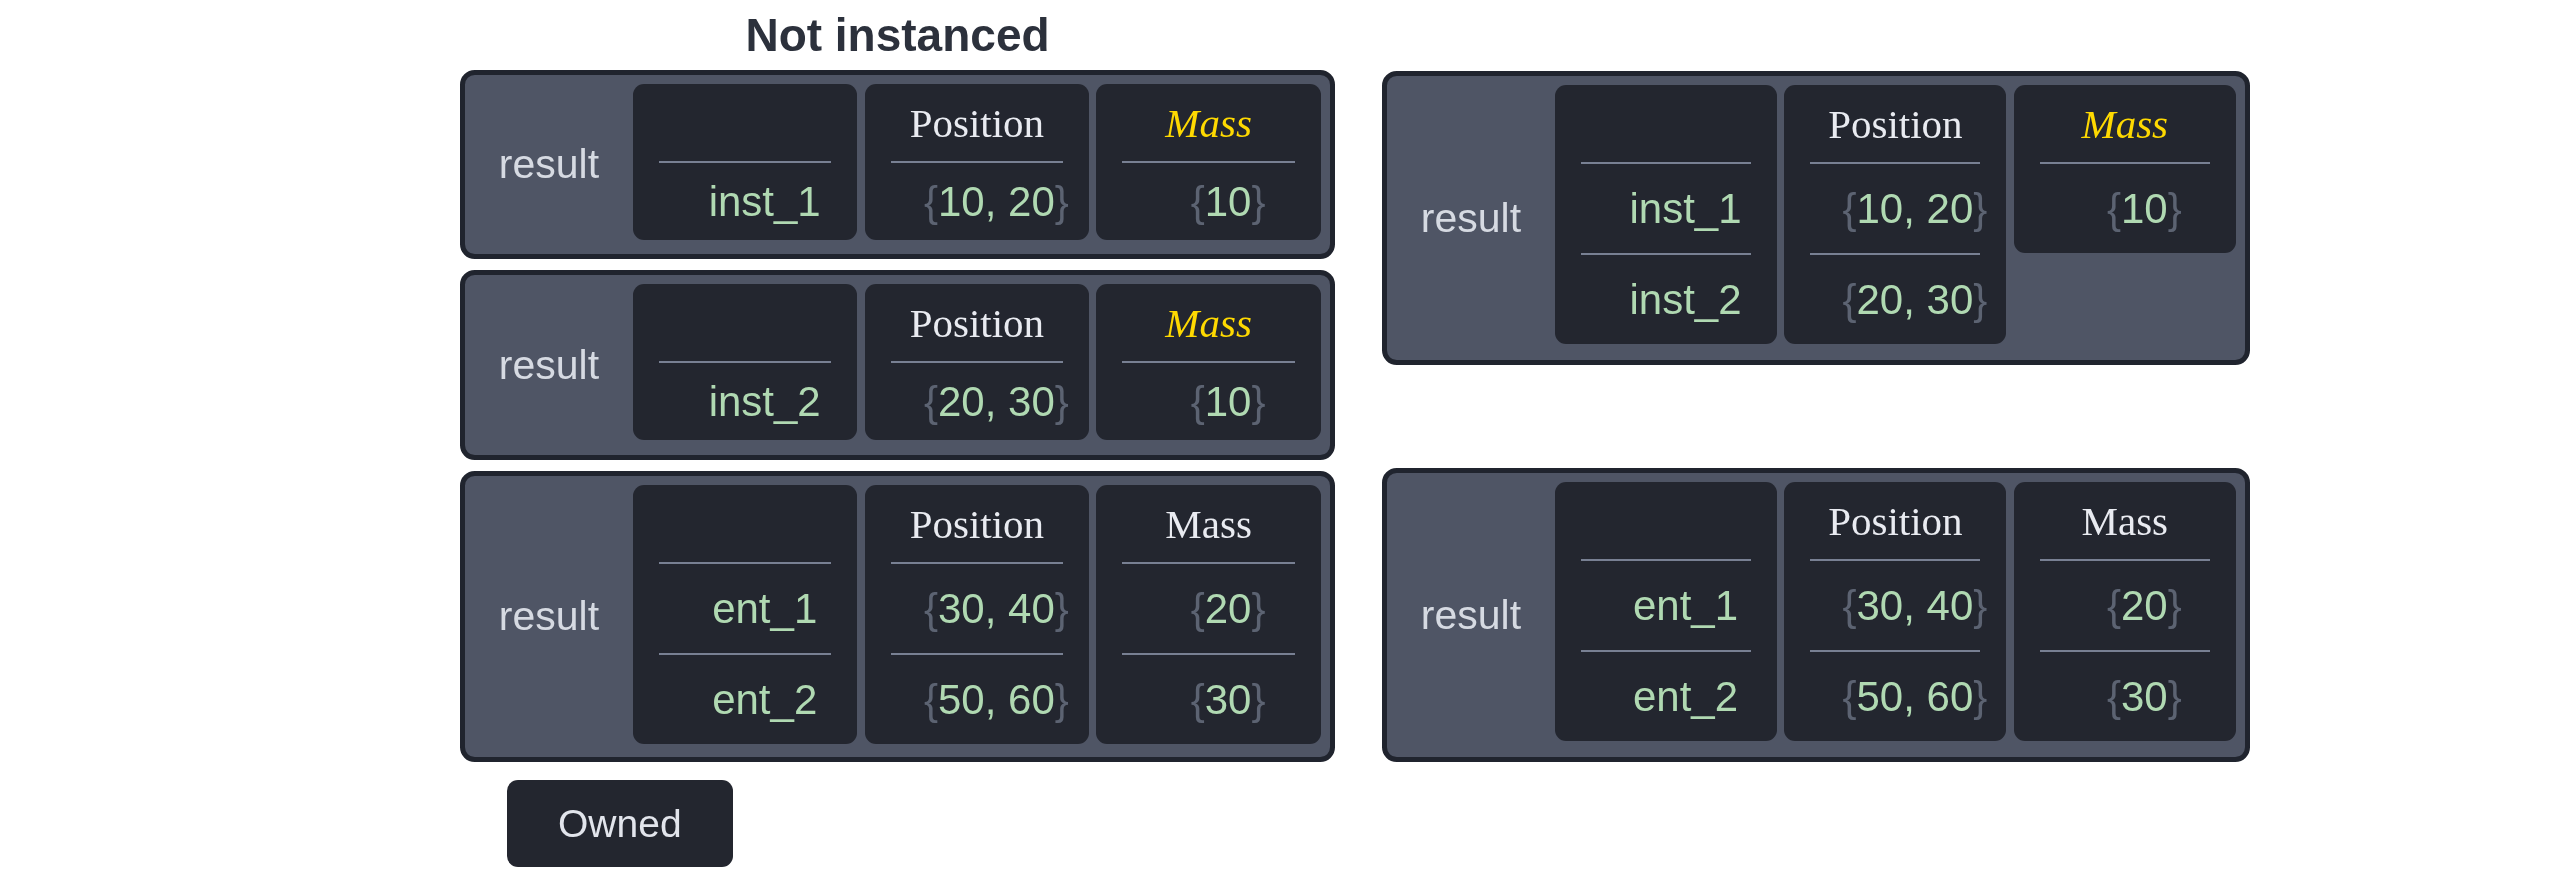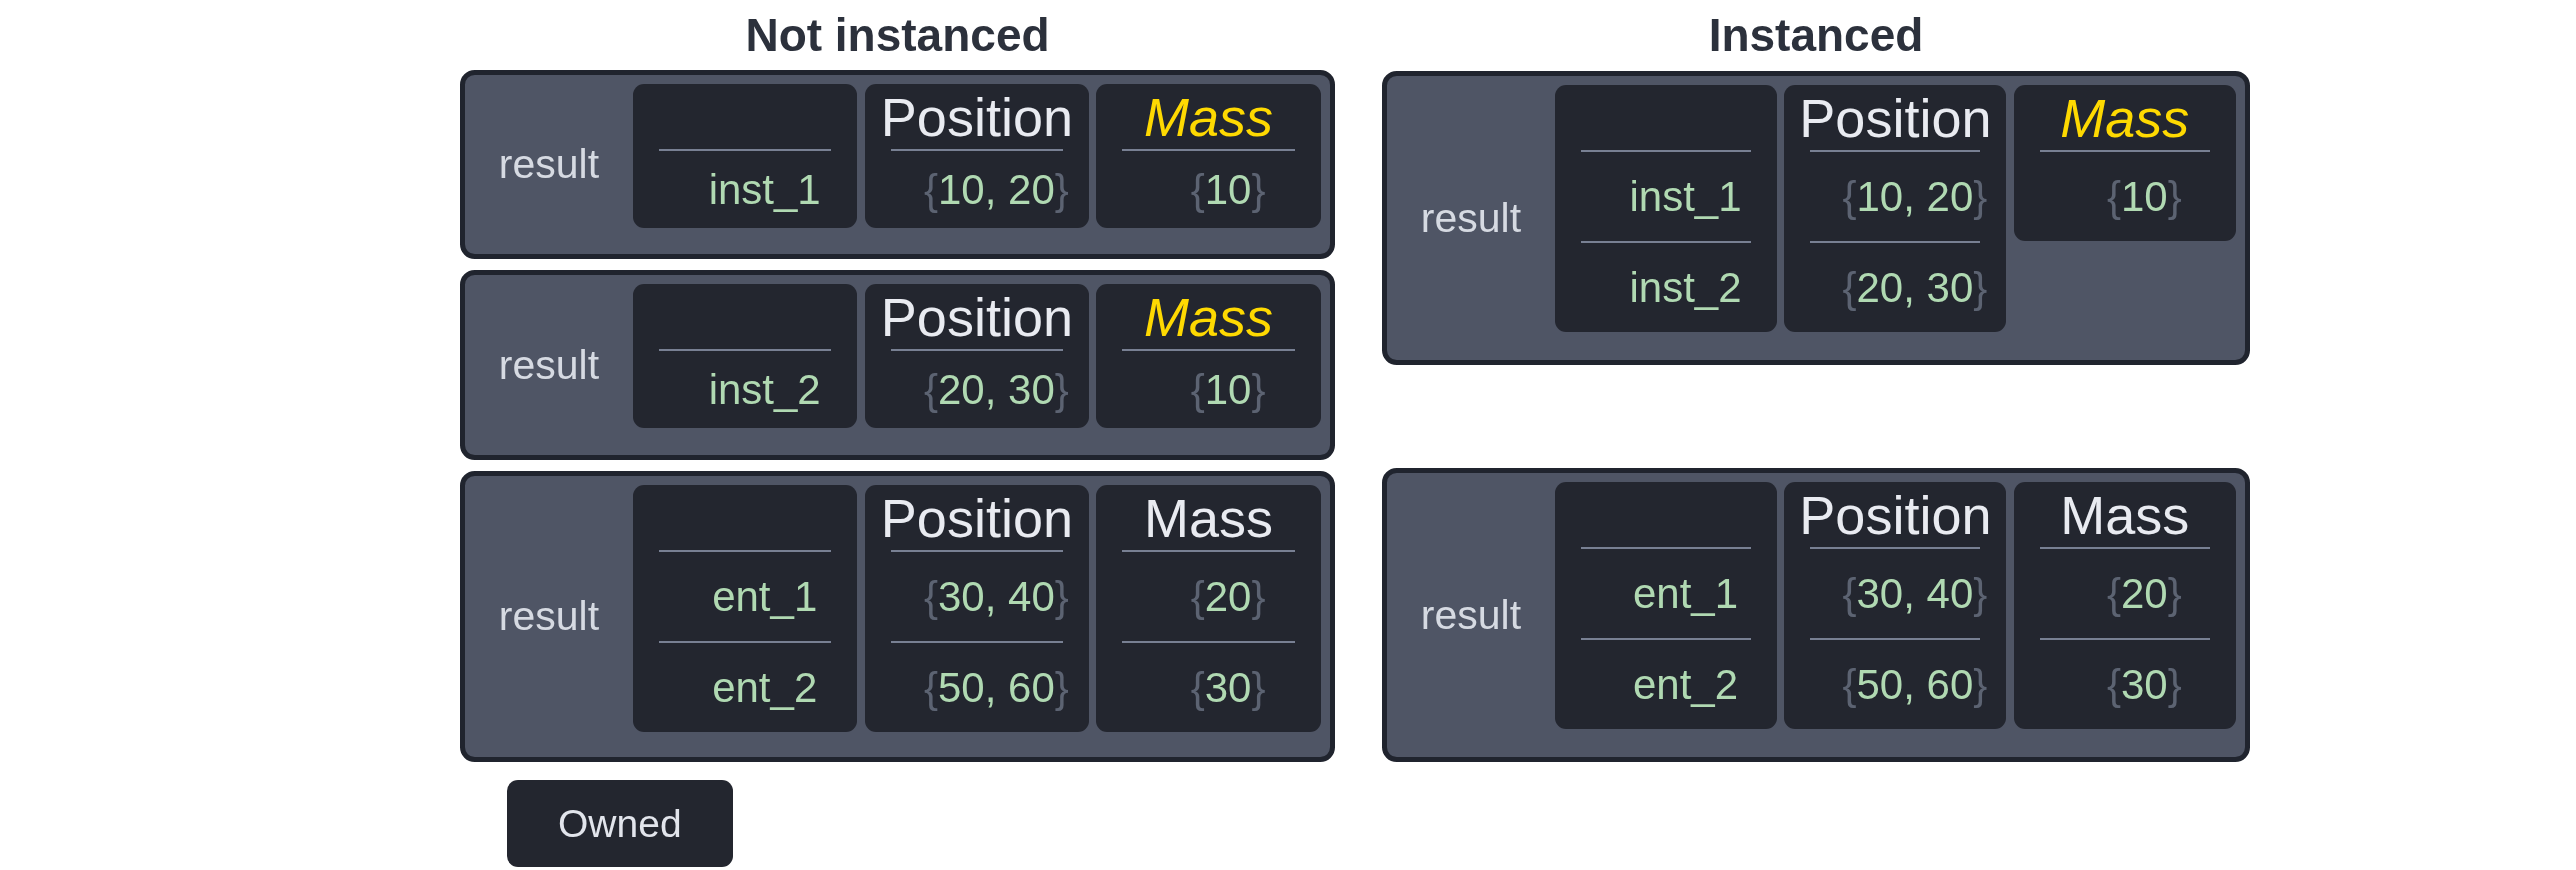--- a/index.html
+++ b/index.html
@@ -48,24 +48,25 @@
     flex: 1; display: flex; gap: 7.3px;
     align-items: flex-start; min-width: 0;
   }
   .cell {
     flex: 1; min-width: 0;
     background: var(--cell-bg, #23262f);
     border-radius: 11px;
     display: flex; flex-direction: column;
   }
   .hdr {
-    height: 65px; flex: none;
+    height: 77px; flex: none;
     display: flex; align-items: center; justify-content: center;
     color: var(--header-text, #e9ebf1);
-    font-size: 54px;
+    font-size: 41px;
+    font-family: Liberation Serif, serif;
   }
   .hdr.shared { color: var(--shared-yellow, #fed901); font-style: italic; }
   .sep { flex: none; border-top: 2.8px solid var(--separator, #788093); margin: 0 26px; }
   .val {
     height: var(--val-h, 77px); flex: none;
     display: flex; align-items: center; justify-content: center;
     font-size: 42px; white-space: pre; padding-left: 39px;
   }
   .green { color: var(--owned-green, #b0d9b2); }
   .brace { color: var(--brace-gray, #5c6372); }
@@ -164,21 +165,20 @@
         </div>
       </div>
     <div class="legend">
       <div class="legend-box">
         <span>Owned</span>
       </div>
     </div>
   </div>
 
   <div class="section section-right">
-    <div class="section-title">Instanced</div>
     <div class="table-slot slot-r0">
         <div class="tbl">
           <div class="result-label">result</div>
           <div class="cells">
             <div class="cell">
               <div class="hdr"></div>
               <div class="sep"></div>
               <div class="val"><span class="green">inst_1</span></div>
               <div class="sep"></div>
               <div class="val"><span class="green">inst_2</span></div>

